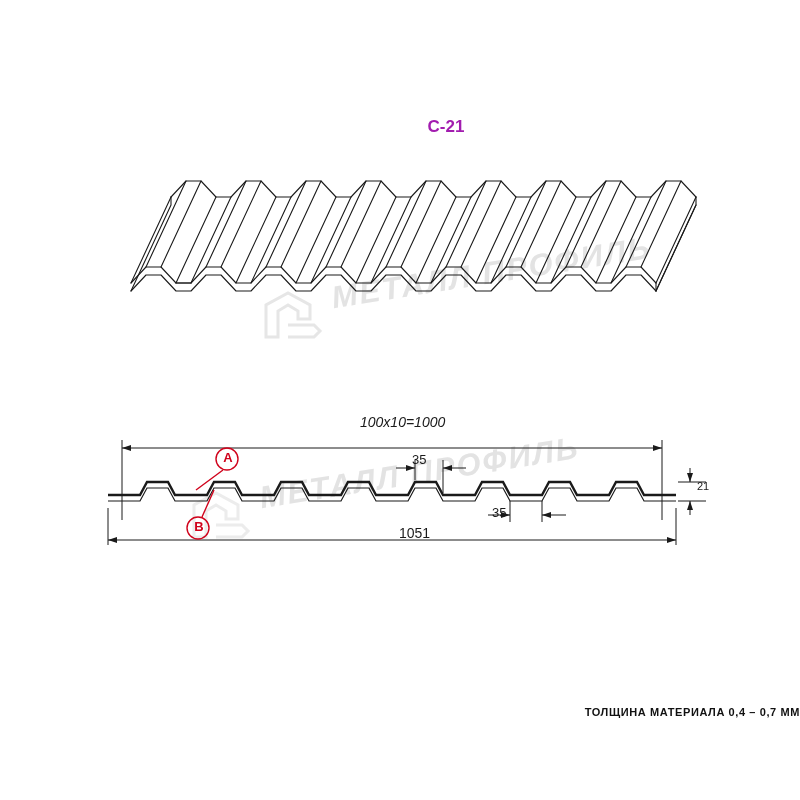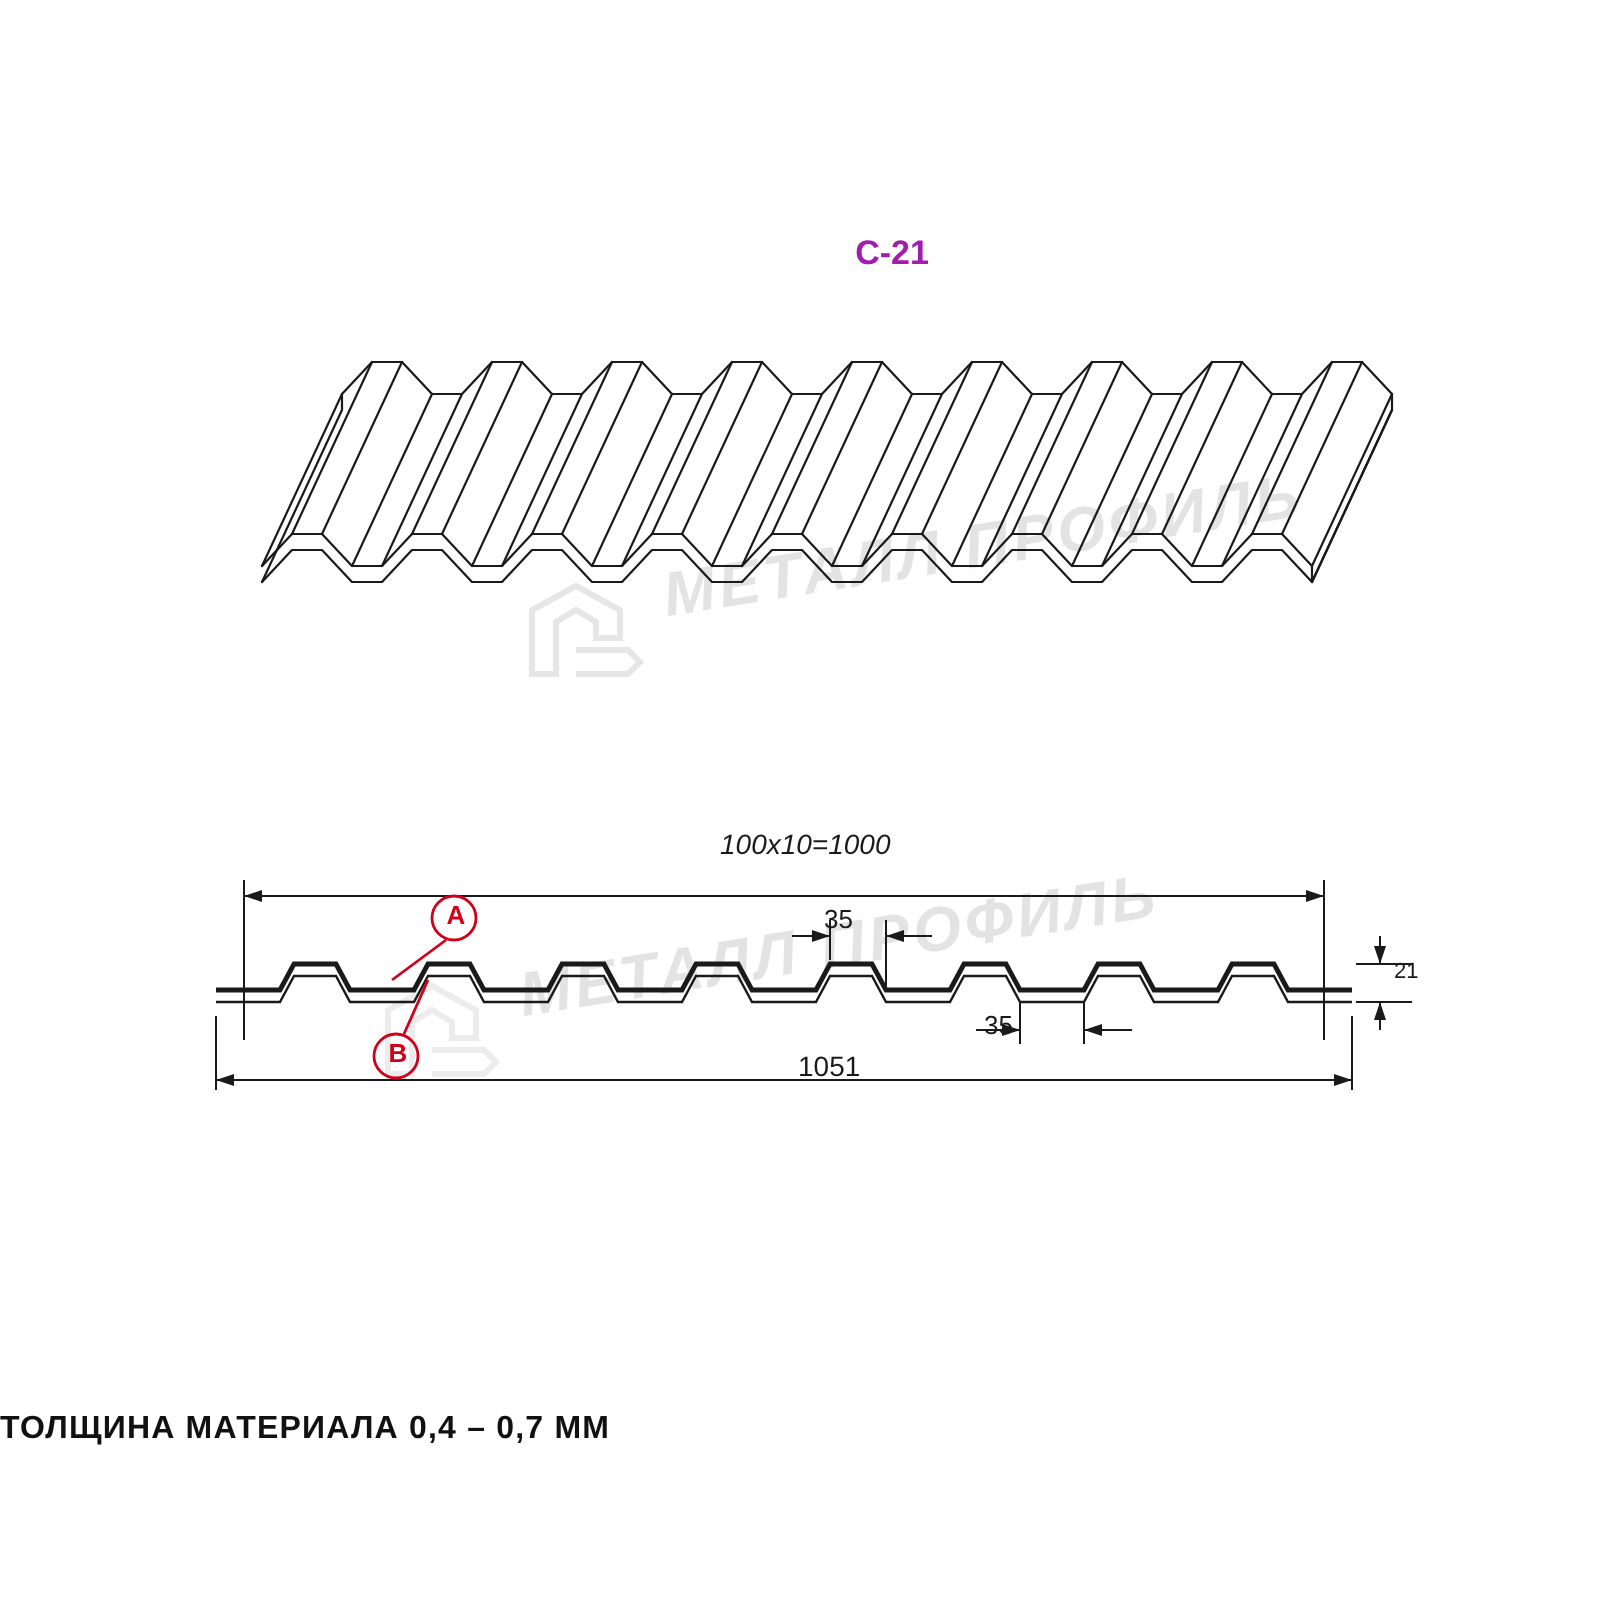--- a/index.html
+++ b/index.html
@@ -41,22 +41,22 @@
     font-size: 17px;
     font-weight: bold;
     color: #a21caf;
     padding-left: 46px;
   }
   .footer {
     position: absolute;
     left: 0;
     top: 706px;
     width: 800px;
-    text-align: left;
-    font-size: 16px;
+    text-align: right;
+    font-size: 11px;
     font-weight: bold;
     letter-spacing: 0.6px;
     color: #111111;
   }
   .canvas {
     position: absolute;
     left: 0;
     top: 0;
   }
   .wm {

